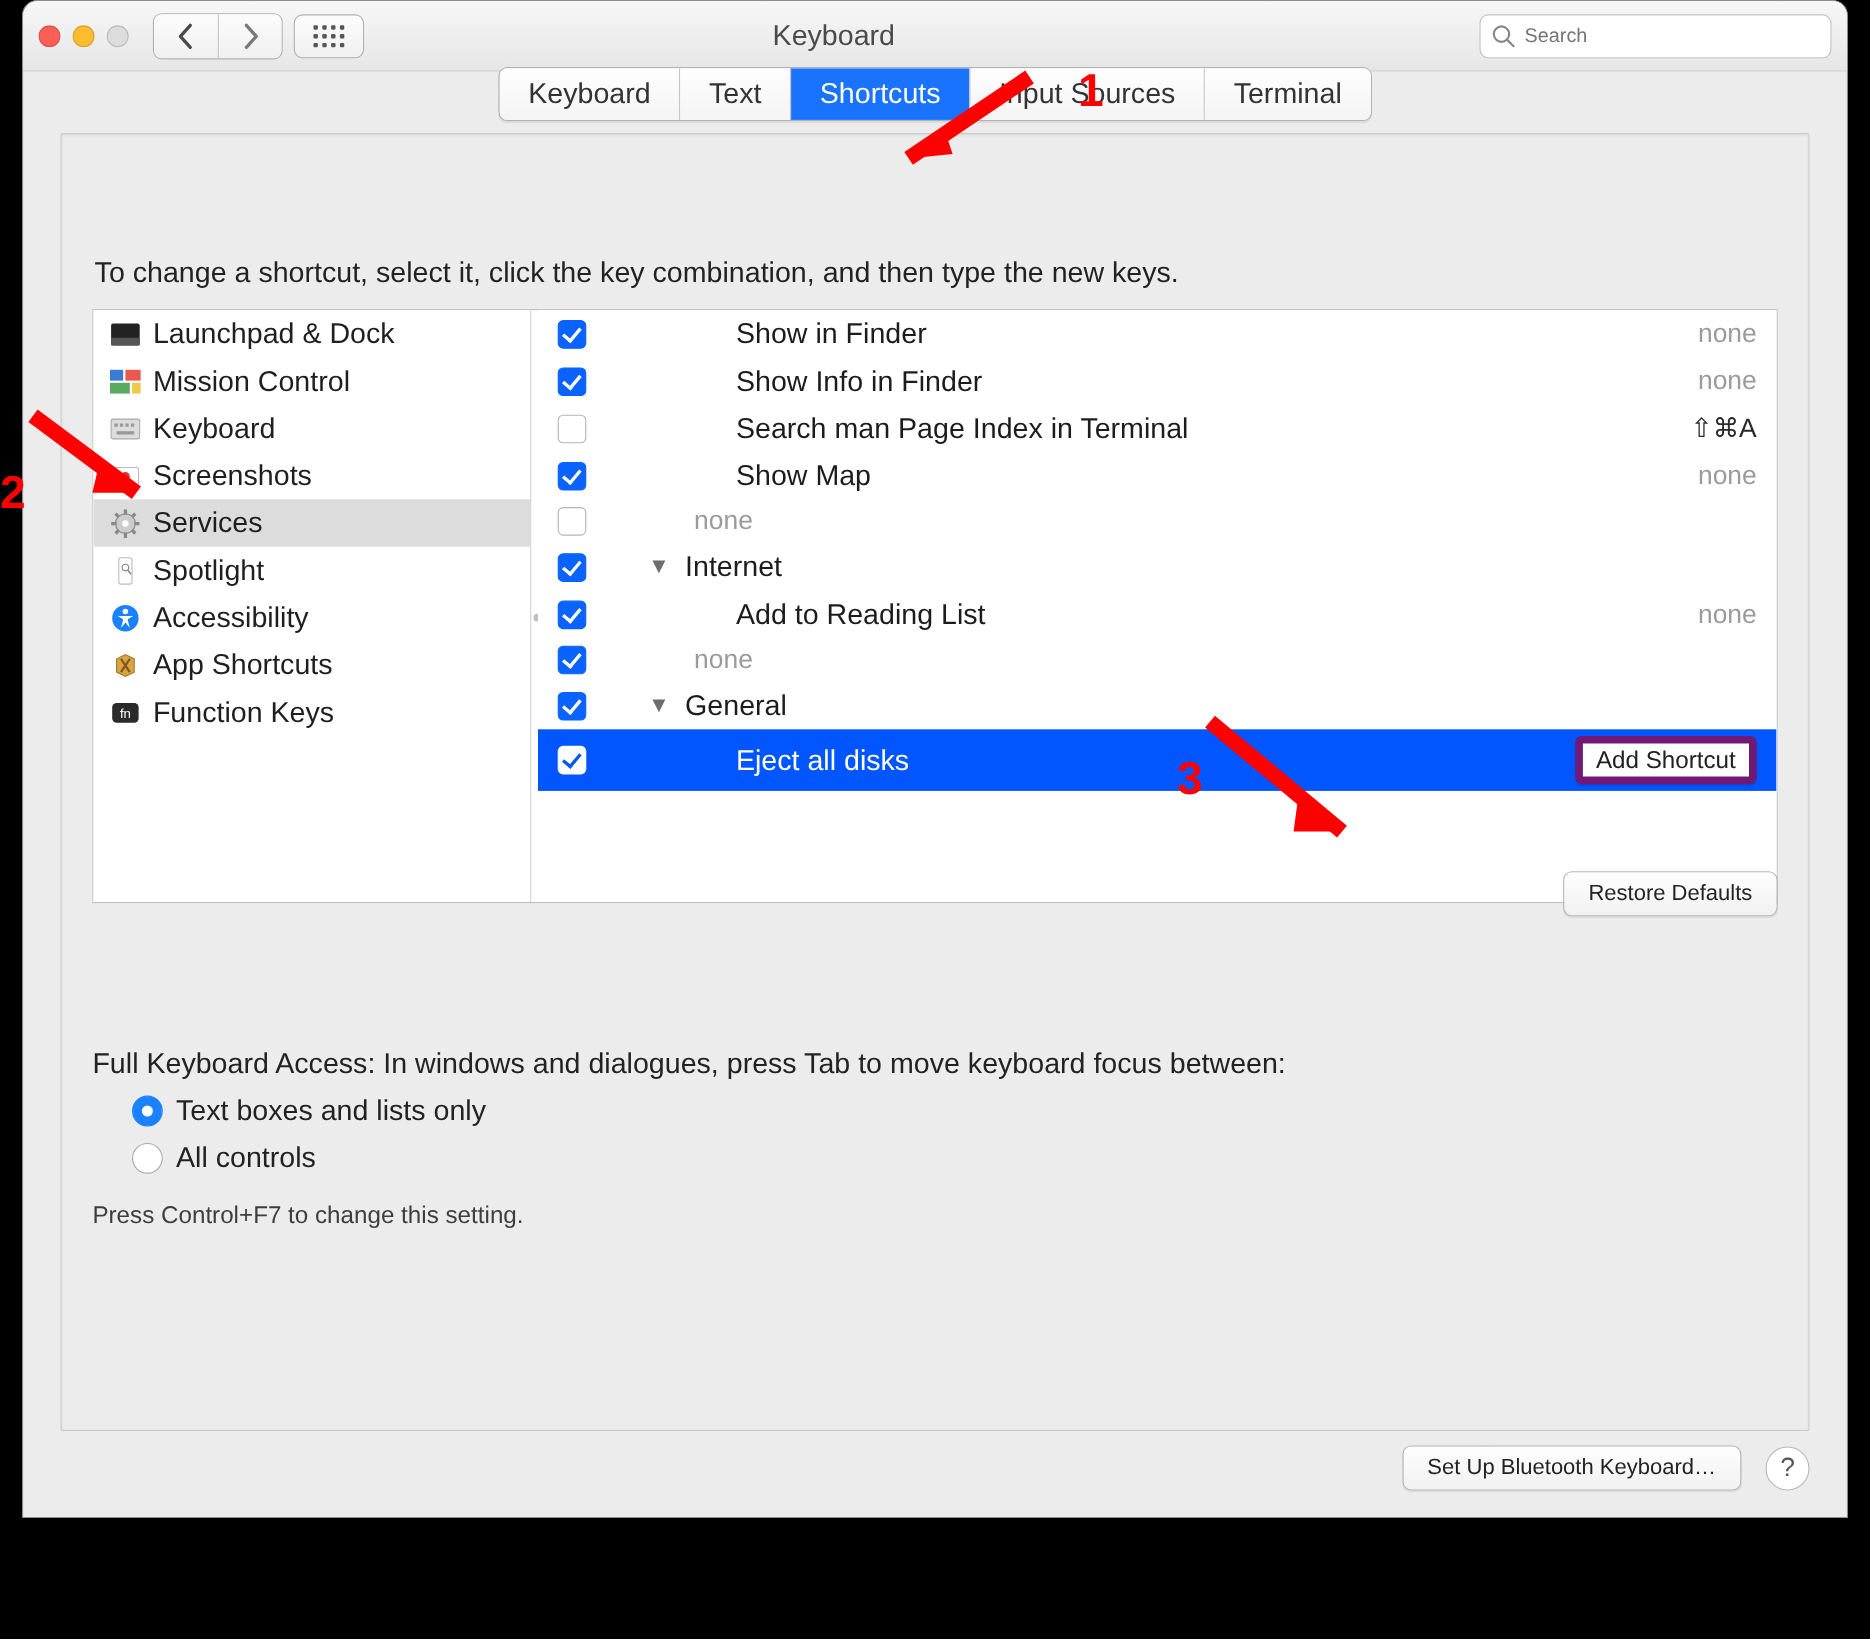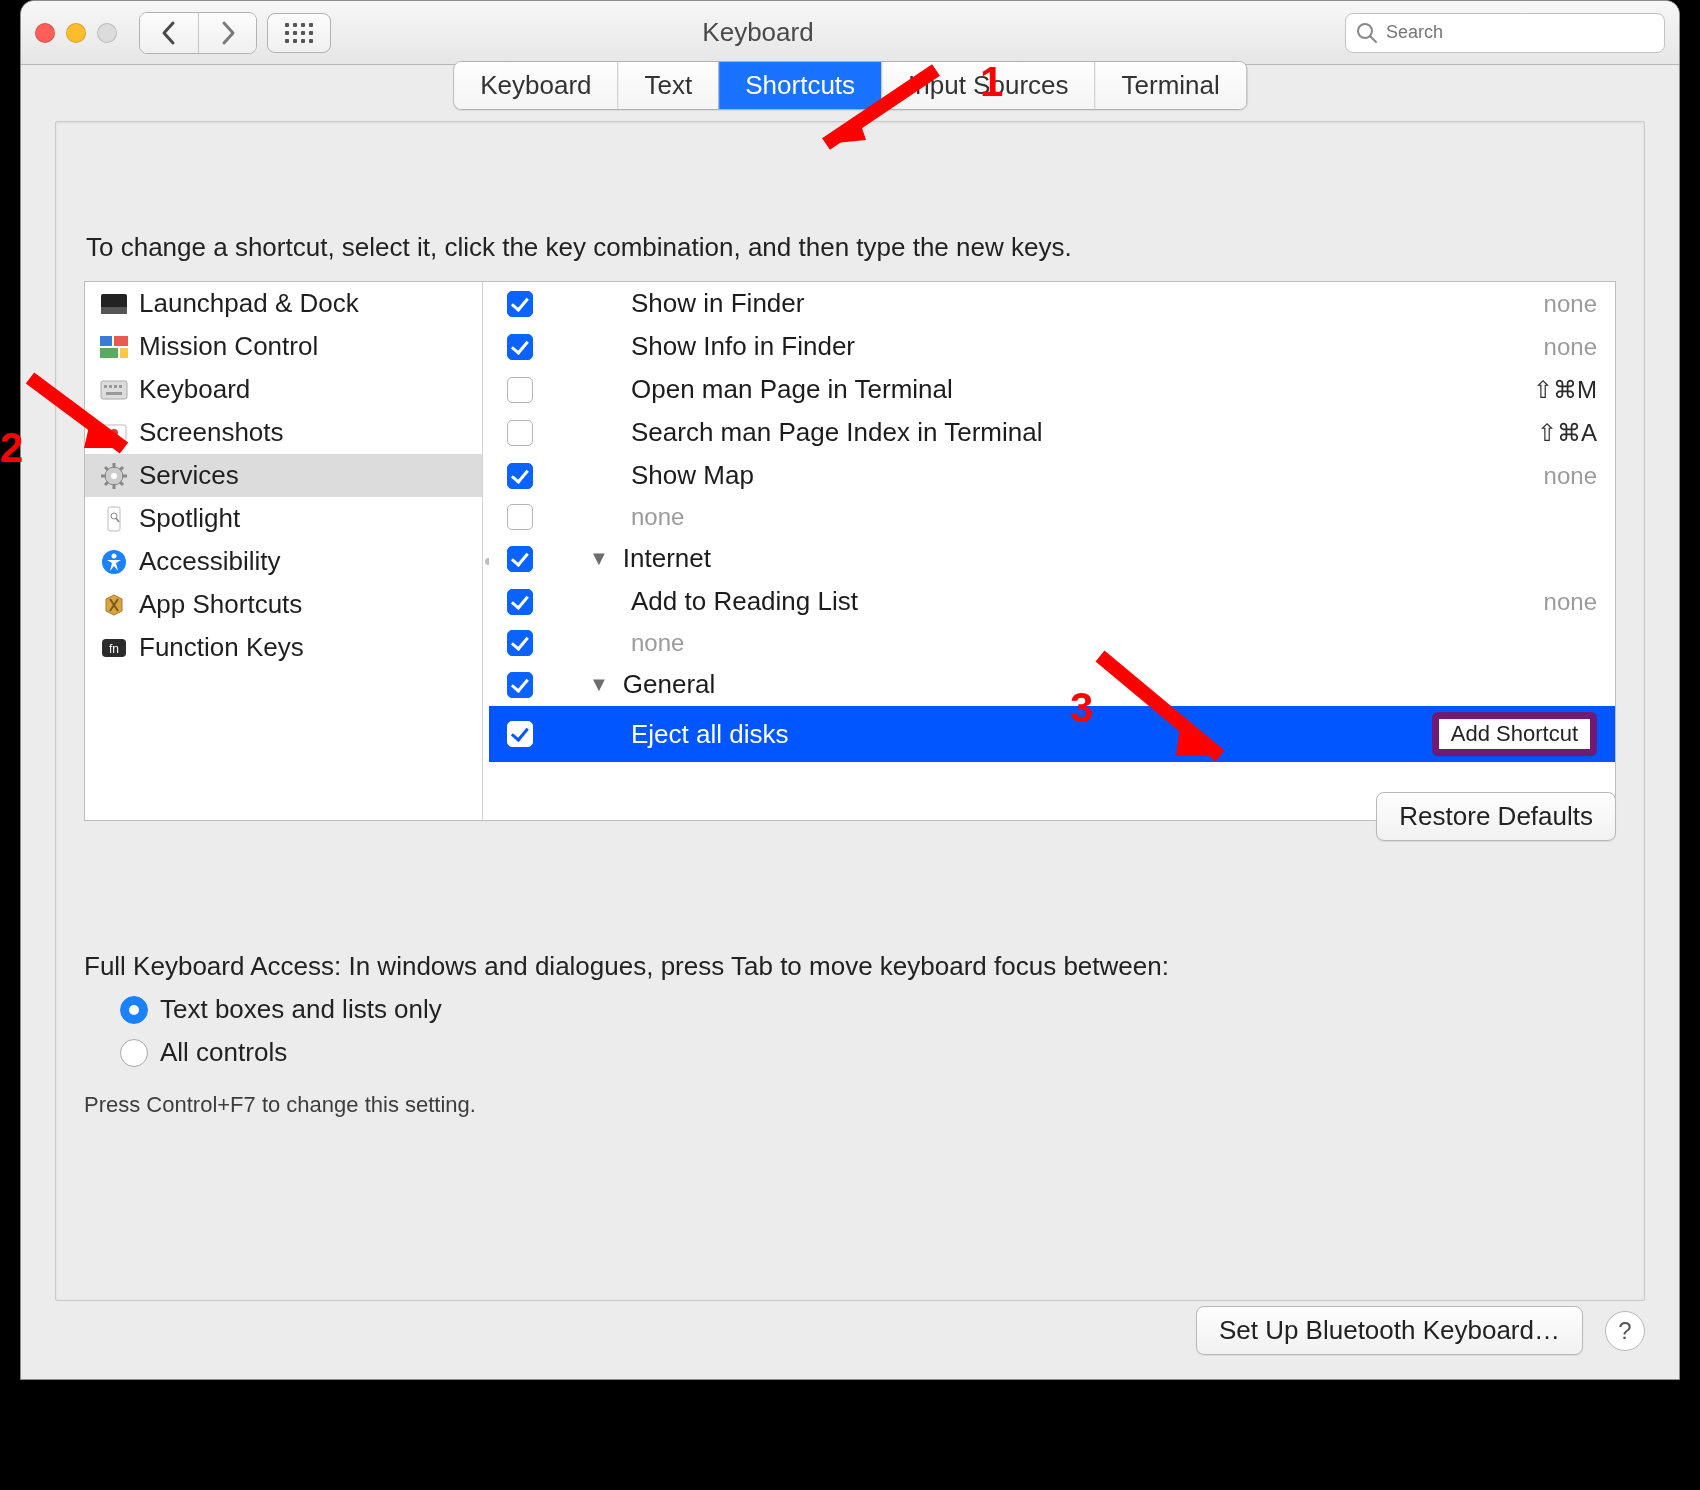--- a/index.html
+++ b/index.html
@@ -73,31 +73,31 @@
   .cat .cicon{width:30px;height:26px;display:flex;align-items:center;justify-content:center;}
   .cat.sel { background:#dcdcdc;}
   .rightlist { flex:1; overflow:hidden; position:relative; background:#fff;}
   .svc { display:flex; align-items:center; font-size:26px; color:#1c1c1c; padding:6px 18px; gap:14px;}
   .svc .cb { width:26px;height:26px;border:1px solid #b4b4b4;border-radius:5px;display:flex;align-items:center;justify-content:center;flex:none; cursor:pointer;}
   .svc .cb.on { background:#0a63ff; border-color:#0a63ff;}
   .svc .cb.on::after{content:"";width:7px;height:13px;border:solid #fff;border-width:0 3px 3px 0;transform:rotate(40deg) translate(-1px,-1px);}
   .svc .indent1{width:28px;flex:none;}
   .svc .indent2{width:70px;flex:none;}
   .svc .disclosure{color:#6d6d6d;font-size:20px;margin-right:-4px;}
-  .svc .label{flex:1;}
+  .svc .label{flex:1;margin-left:38px;}
   .svc .short{color:#9b9b9b;font-size:24px;white-space:nowrap;}
   .svc .short.keys{color:#2a2a2a;font-family:inherit;}
   .svc.sel { background:#0156ff; color:#fff;}
   .svc.sel .cb.on{background:#fff;border-color:#fff;}
   .svc.sel .cb.on::after{border-color:#0156ff;}
   .addbtn { background:#fff;border:7px solid #701a75;border-radius:6px;padding:2px 12px;font-size:22px;color:#222;cursor:pointer;box-shadow:0 1px 1px rgba(0,0,0,.1);}
   .divhandle{position:absolute;left:398px;top:50%;width:10px;height:20px;display:flex;align-items:center;justify-content:center;}
   .divhandle::before{content:"";width:7px;height:7px;border-radius:50%;background:#bdbdbd;}
   .restore{position:absolute;right:28px;top:670px;}
-  .macbtn{background:linear-gradient(#fefefe,#f1f1f1);border:1px solid #b8b8b8;border-radius:8px;padding:8px 22px;font-size:26px;color:#222;cursor:pointer;box-shadow:0 1px 1px rgba(0,0,0,.08);}
+  .macbtn{background:linear-gradient(#fefefe,#f1f1f1);border:1px solid #b8b8b8;border-radius:8px;padding:8px 22px;font-size:20px;color:#222;cursor:pointer;box-shadow:0 1px 1px rgba(0,0,0,.08);}
   .fka { margin-top:130px; font-size:26px; color:#222;}
   .radiorow{display:flex;align-items:center;gap:12px;margin:12px 0 0 36px;font-size:26px;text-align:center;}
   .radio{width:28px;height:28px;border:1px solid #a9a9a9;border-radius:50%;background:#fff;display:flex;align-items:center;justify-content:center;cursor:pointer;}
   .radio.on{background:radial-gradient(circle,#1a82ff 45%, #1a82ff 46%);border-color:#1a82ff;}
   .radio.on::after{content:"";width:10px;height:10px;background:#fff;border-radius:50%;}
   .subhint{margin-top:24px;font-size:22px;color:#3d3d3d;}
   .footer { position:absolute; bottom:24px; right:34px; display:flex; align-items:center; gap:22px;}
   .helpbtn{width:40px;height:40px;border:1px solid #b8b8b8;border-radius:50%;background:#fff;font-size:24px;color:#555;display:flex;align-items:center;justify-content:center;cursor:pointer;}
   
   .anno { position:absolute; z-index:50; pointer-events:none;}
@@ -280,26 +280,20 @@
             </div>
           <div class="svc">
               <span class="cb on"></span>
               <span class="indent2"></span>
               <span class="label">Show Info in Finder</span>
               <span class="short">none</span>
             </div>
           <div class="svc">
               <span class="cb"></span>
               <span class="indent2"></span>
-              <span class="label">Open man Page in Terminal</span>
-              <span class="short keys">⇧⌘M</span>
-            </div>
-          <div class="svc">
-              <span class="cb"></span>
-              <span class="indent2"></span>
               <span class="label">Search man Page Index in Terminal</span>
               <span class="short keys">⇧⌘A</span>
             </div>
           <div class="svc">
               <span class="cb on"></span>
               <span class="indent2"></span>
               <span class="label">Show Map</span>
               <span class="short">none</span>
             </div>
           <div class="svc">

